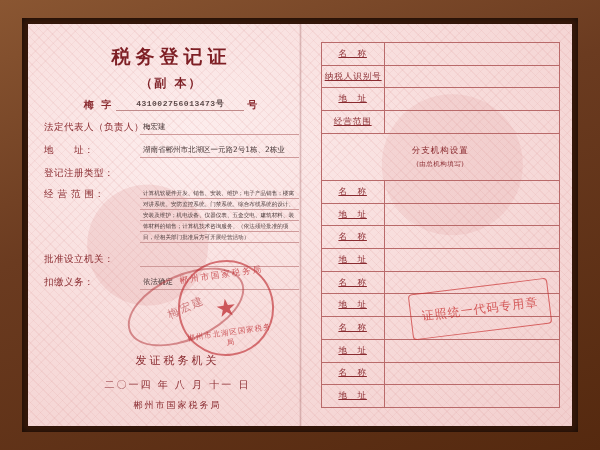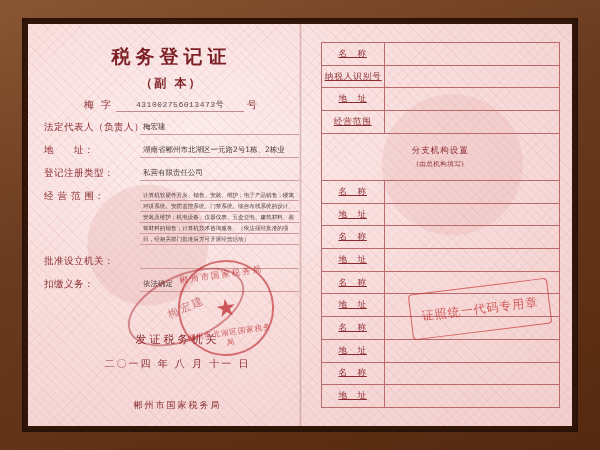--- a/index.html
+++ b/index.html
@@ -95,26 +95,27 @@
     text-align: center;
     font-family: "DejaVu Serif", serif;
     font-weight: bold;
     font-size: 12px;
     letter-spacing: 2px;
     color: #7e1f25;
     margin-top: 5px;
   }
   .serial-row {
     display: flex;
-    align-items: center;
+    align-items: flex-start;
     justify-content: center;
     gap: 3px;
     margin-top: 6px;
     font-size: 10px;
     color: #8a2b30;
+    font-weight: bold;
   }
   .serial-row .sl { font-family: "DejaVu Serif", serif; letter-spacing: 2px; }
   .serial-row .num {
     font-family: "Liberation Mono", monospace;
     font-size: 8px;
     color: #5d4a4a;
     border-bottom: 1px solid #c08a8a;
     padding: 0 4px 1px 4px;
     min-width: 120px;
     text-align: center;
@@ -167,21 +168,21 @@
   .issuer {
     font-family: "DejaVu Serif", serif;
     font-size: 11px;
     letter-spacing: 3px;
     margin-bottom: 10px;
   }
   .date-line {
     font-family: "DejaVu Serif", serif;
     font-size: 10px;
     letter-spacing: 2px;
-    margin-bottom: 28px;
+    margin-bottom: 7px;
     text-align: center;
   }
   .footer-note {
     font-family: "DejaVu Serif", serif;
     font-size: 9px;
     letter-spacing: 2px;
   }
 
   
   .stamp-round {
@@ -333,21 +334,20 @@
         <div class="val">梅宏建</div>
       </div>
 
       <div class="field">
         <div class="lbl">地　　址：</div>
         <div class="val">湖南省郴州市北湖区一元路2号1栋、2栋业</div>
       </div>
 
       <div class="field">
         <div class="lbl">登记注册类型：</div>
-        <div class="val">私营有限责任公司</div>
       </div>
 
       <div class="field multiline">
         <div class="lbl">经 营 范 围：</div>
         <div class="val">计算机软硬件开发、销售、安装、维护；电子产品销售；楼寓对讲系统、安防监控系统、门禁系统、综合布线系统的设计、安装及维护；机电设备、仪器仪表、五金交电、建筑材料、装饰材料的销售；计算机技术咨询服务。（依法须经批准的项目，经相关部门批准后方可开展经营活动）</div>
       </div>
 
       <div class="field">
         <div class="lbl">批准设立机关：</div>
         <div class="val blank"></div>

